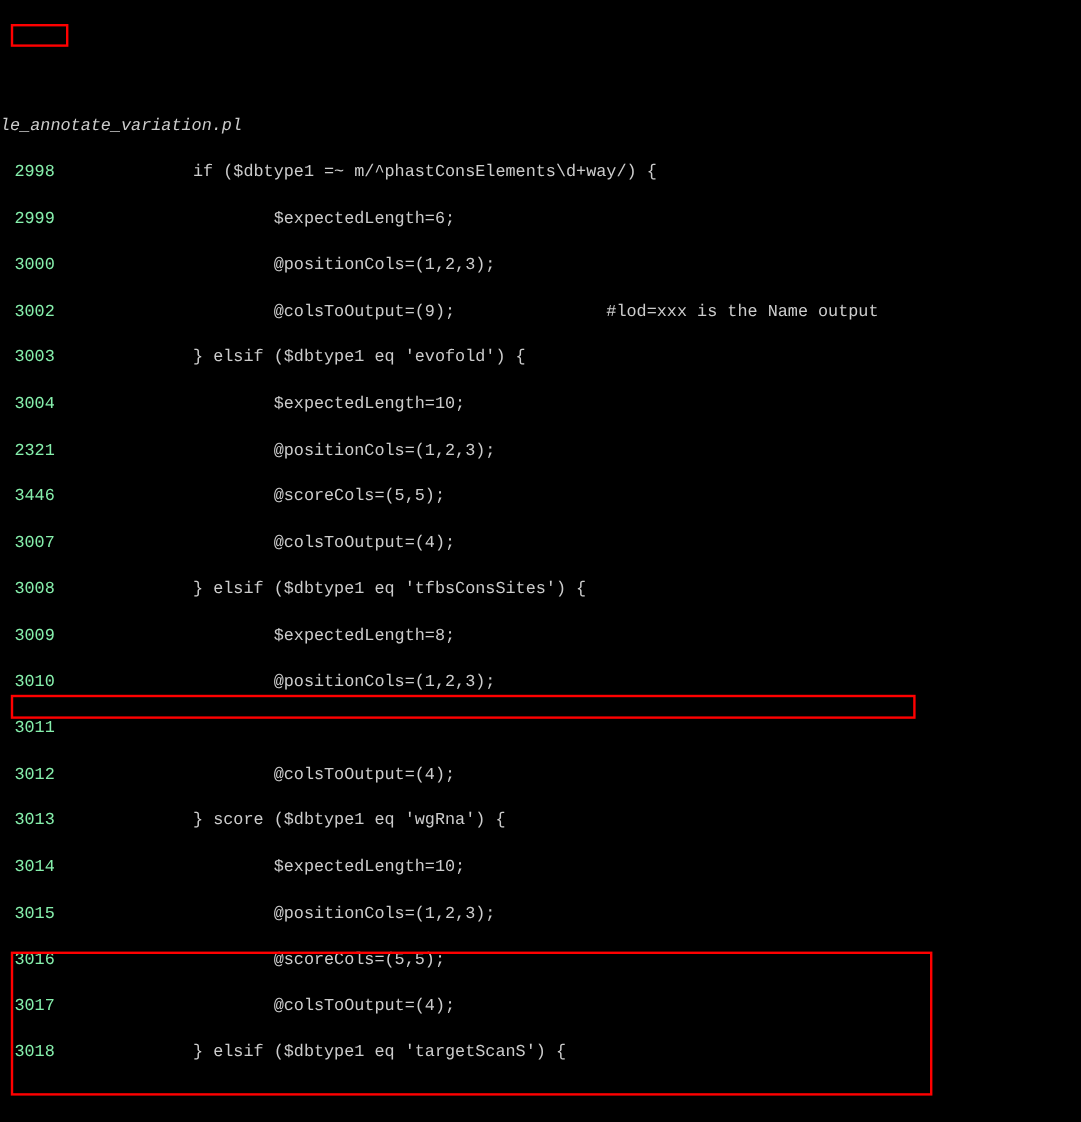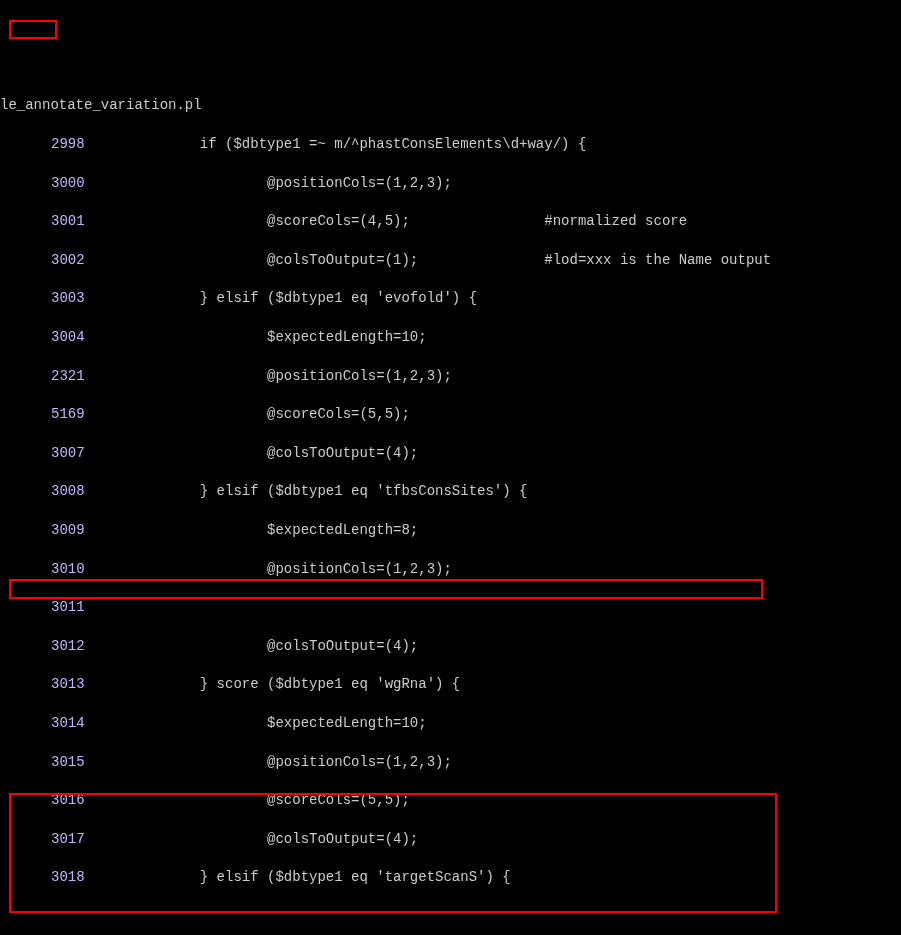--- a/index.html
+++ b/index.html
@@ -20,33 +20,33 @@
   line-height: 19.3px;
 }
 .code-container {
   padding: 0;
 }
 .line {
   display: flex;
   height: 19.3px;
 }
 .line-num {
-  color: #c4b5fd;
+  color: #86efac;
   width: 60px;
   display: inline-block;
   padding-left: 12px;
-  margin-left: 39px;
 }
 .content {
   color: #cccccc;
   white-space: pre;
 }
 .filename-line {
   color: #cccccc;
   padding-left: 0;
+  font-style: italic;
 }
 .highlight-box-1 {
   position: absolute;
   left: 9px;
   top: 20px;
   width: 48px;
   height: 19px;
   border: 2px solid #ff0000;
   pointer-events: none;
 }
@@ -70,27 +70,27 @@
 }
 </style>
 </head>
 <body>
 
 
 
 <div class="code-container">
 <div class="line filename-line"><span class="content">le_annotate_variation.pl</span></div>
 <div class="line"><span class="line-num">2998</span><span class="content">            if ($dbtype1 =~ m/^phastConsElements\d+way/) {</span></div>
+<div class="line"><span class="line-num">2999</span><span class="content">                    $expectedLength=6;</span></div>
 <div class="line"><span class="line-num">3000</span><span class="content">                    @positionCols=(1,2,3);</span></div>
-<div class="line"><span class="line-num">3001</span><span class="content">                    @scoreCols=(4,5);                #normalized score</span></div>
-<div class="line"><span class="line-num">3002</span><span class="content">                    @colsToOutput=(1);               #lod=xxx is the Name output</span></div>
+<div class="line"><span class="line-num">3002</span><span class="content">                    @colsToOutput=(9);               #lod=xxx is the Name output</span></div>
 <div class="line"><span class="line-num">3003</span><span class="content">            } elsif ($dbtype1 eq 'evofold') {</span></div>
 <div class="line"><span class="line-num">3004</span><span class="content">                    $expectedLength=10;</span></div>
 <div class="line"><span class="line-num">2321</span><span class="content">                    @positionCols=(1,2,3);</span></div>
-<div class="line"><span class="line-num">5169</span><span class="content">                    @scoreCols=(5,5);</span></div>
+<div class="line"><span class="line-num">3446</span><span class="content">                    @scoreCols=(5,5);</span></div>
 <div class="line"><span class="line-num">3007</span><span class="content">                    @colsToOutput=(4);</span></div>
 <div class="line"><span class="line-num">3008</span><span class="content">            } elsif ($dbtype1 eq 'tfbsConsSites') {</span></div>
 <div class="line"><span class="line-num">3009</span><span class="content">                    $expectedLength=8;</span></div>
 <div class="line"><span class="line-num">3010</span><span class="content">                    @positionCols=(1,2,3);</span></div>
 <div class="line"><span class="line-num">3011</span></div>
 <div class="line"><span class="line-num">3012</span><span class="content">                    @colsToOutput=(4);</span></div>
 <div class="line"><span class="line-num">3013</span><span class="content">            } score ($dbtype1 eq 'wgRna') {</span></div>
 <div class="line"><span class="line-num">3014</span><span class="content">                    $expectedLength=10;</span></div>
 <div class="line"><span class="line-num">3015</span><span class="content">                    @positionCols=(1,2,3);</span></div>
 <div class="line"><span class="line-num">3016</span><span class="content">                    @scoreCols=(5,5);</span></div>

